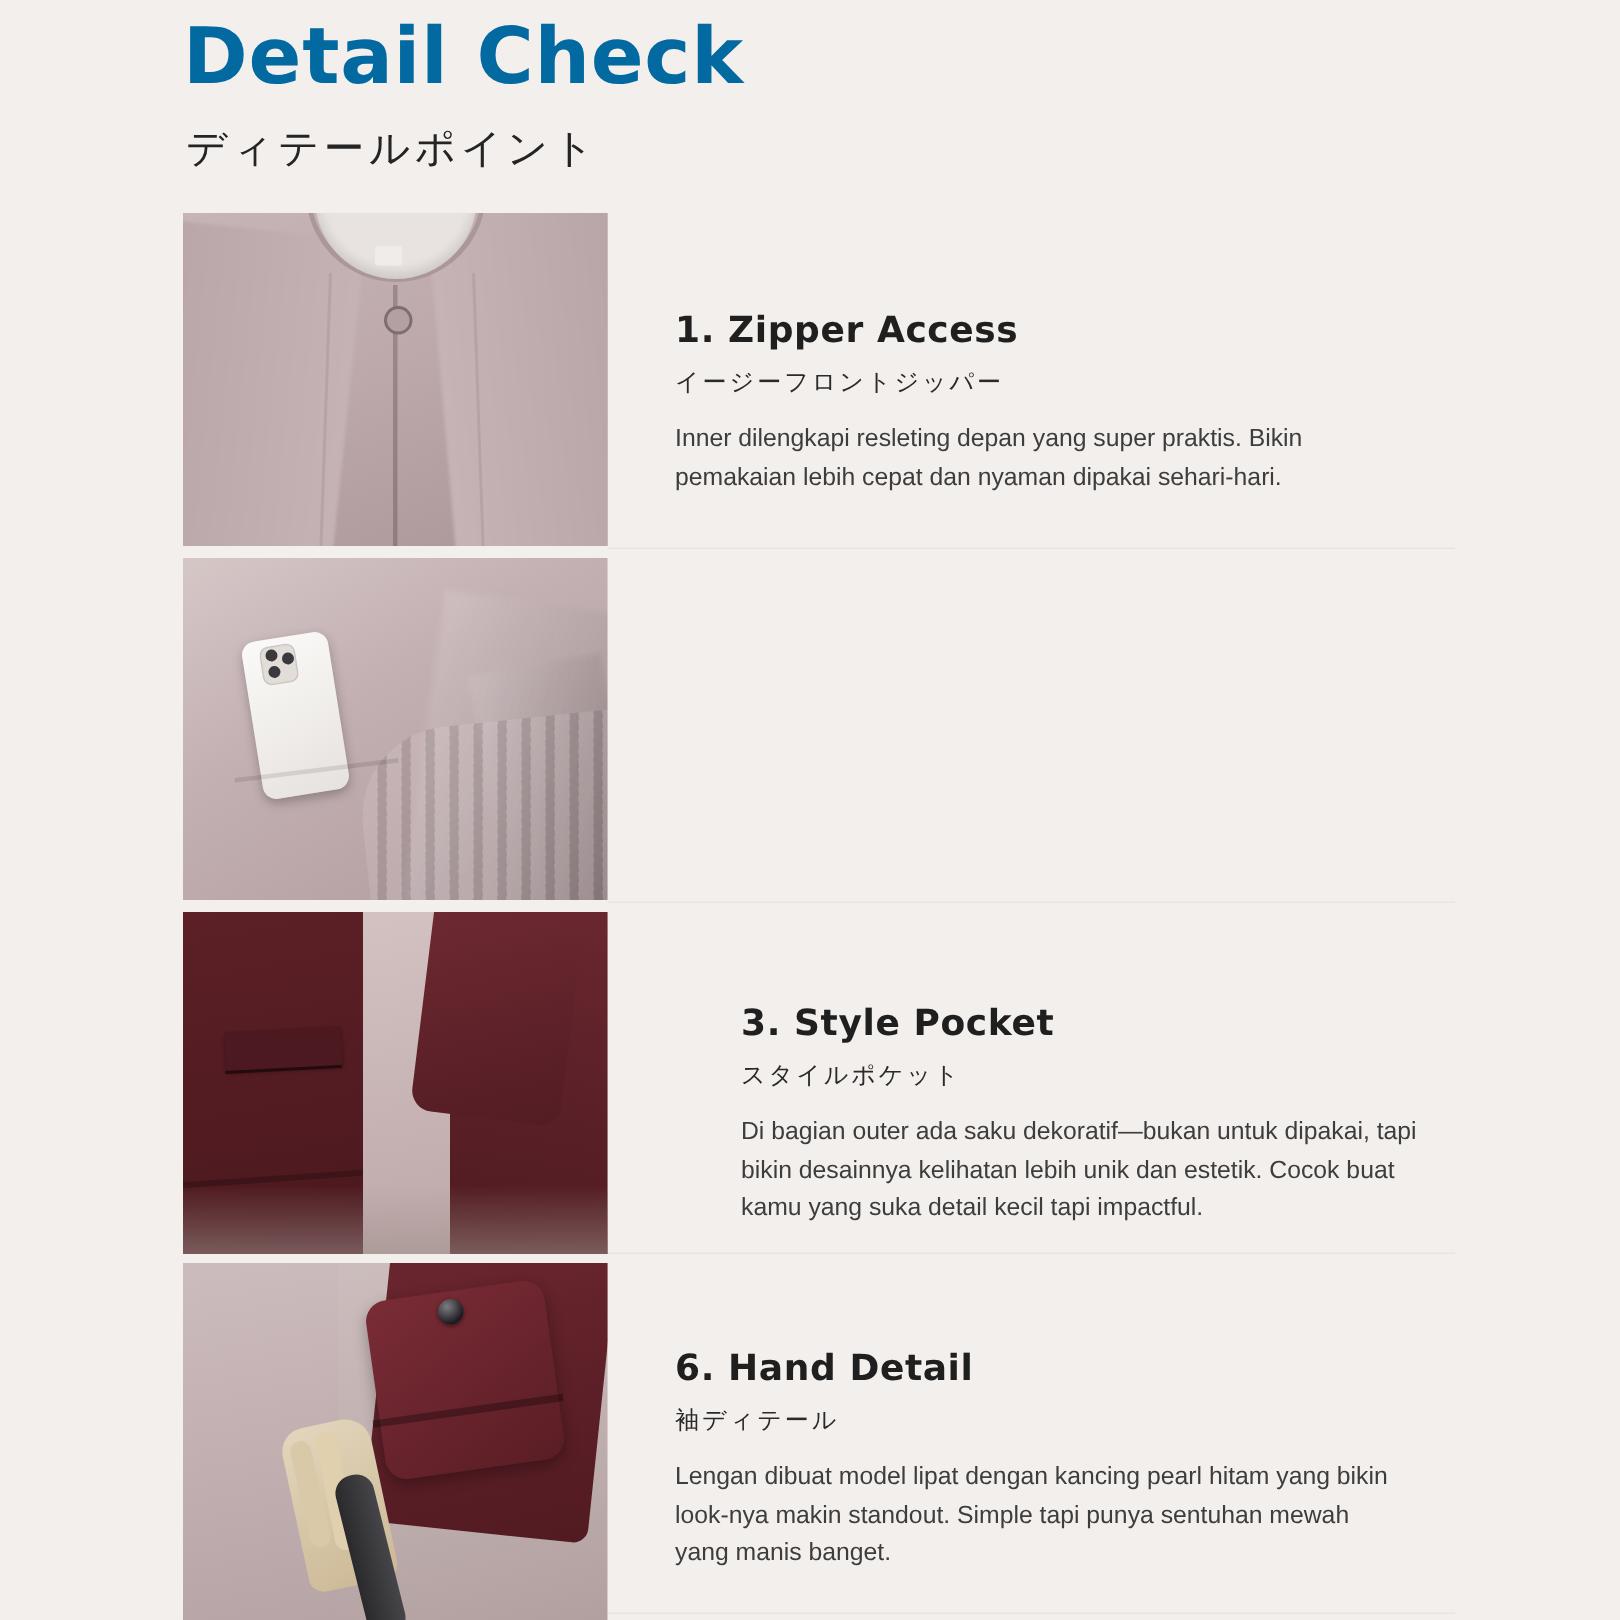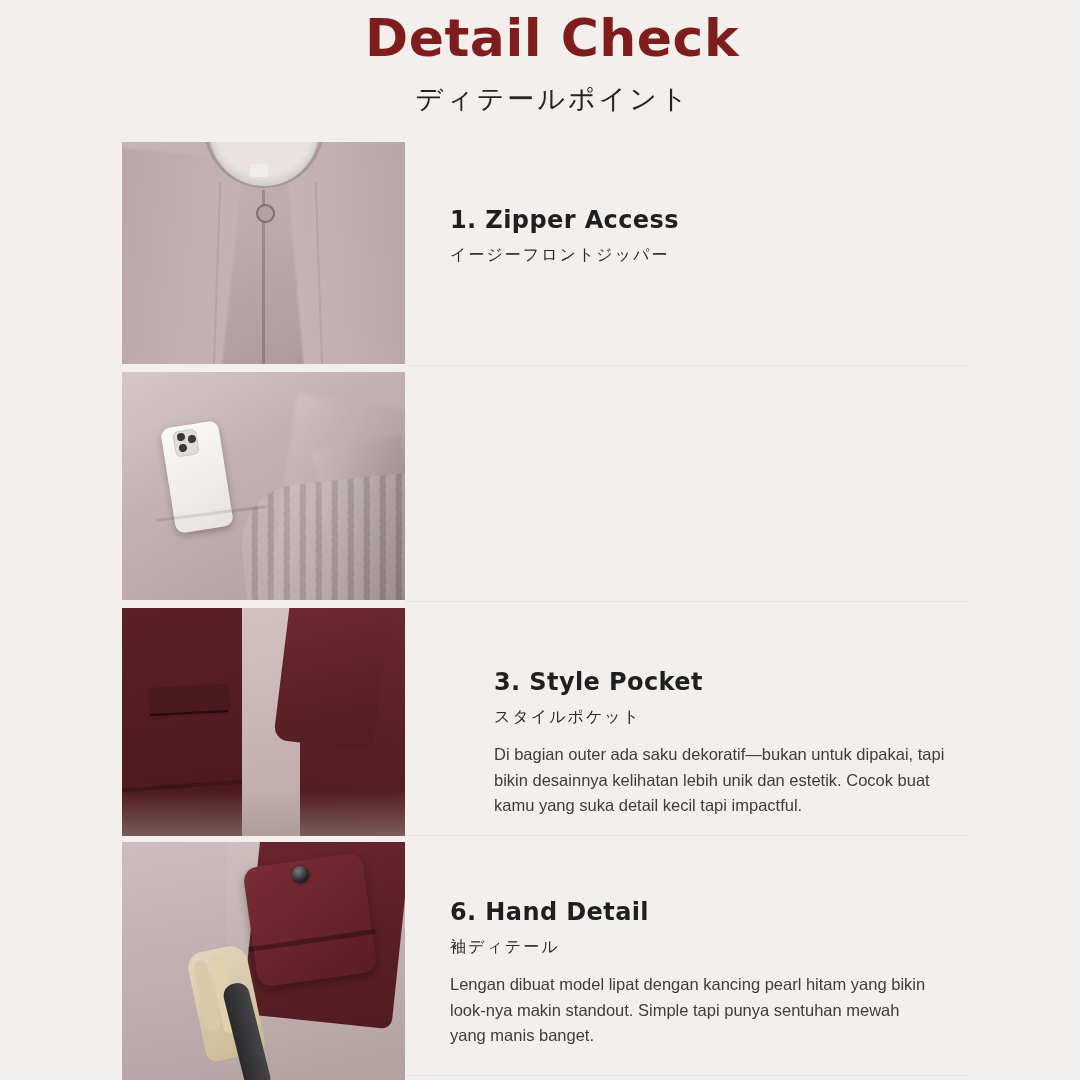--- a/index.html
+++ b/index.html
@@ -25,34 +25,32 @@
   .header {
     position: absolute;
     left: 122px;
     top: 6px;
     width: 860px;
   }
   .title {
     font-size: 52px;
     font-weight: 700;
     letter-spacing: 0.5px;
-    color: #7f1d1d;
+    color: #0369a1;
     margin: 0;
     line-height: 1.25;
     font-family: "DejaVu Sans", sans-serif;
-    text-align: center;
   }
   .subtitle {
     font-size: 27px;
     font-weight: 400;
     color: #242424;
     margin: 10px 0 0 2px;
     letter-spacing: 3px;
     font-family: "DejaVu Sans", sans-serif;
-    text-align: center;
   }
 
   
   .rows {
     position: absolute;
     left: 0;
     top: 142px;
     width: 1080px;
   }
   .row {
@@ -305,20 +303,21 @@
         <div class="ph p1-collar"></div>
         <div class="ph p1-tag"></div>
         <div class="ph p1-seamL"></div>
         <div class="ph p1-seamR"></div>
         <div class="ph p1-zip"></div>
         <div class="ph p1-zip-pull"></div>
       </div>
       <div class="content">
         <h2 class="row-head">1. Zipper Access</h2>
         <div class="row-jp">イージーフロントジッパー</div>
+        <p class="row-body">Inner dilengkapi resleting depan yang super praktis. Bikin pemakaian lebih cepat dan nyaman dipakai sehari-hari.</p>
       </div>
     </div>
 
     <div class="row r2">
       <div class="thumb">
         <div class="ph p2-bg"></div>
         <div class="ph p2-drape1"></div>
         <div class="ph p2-drape2"></div>
         <div class="ph p2-ruffle"></div>
         <div class="ph p2-phone"></div>

